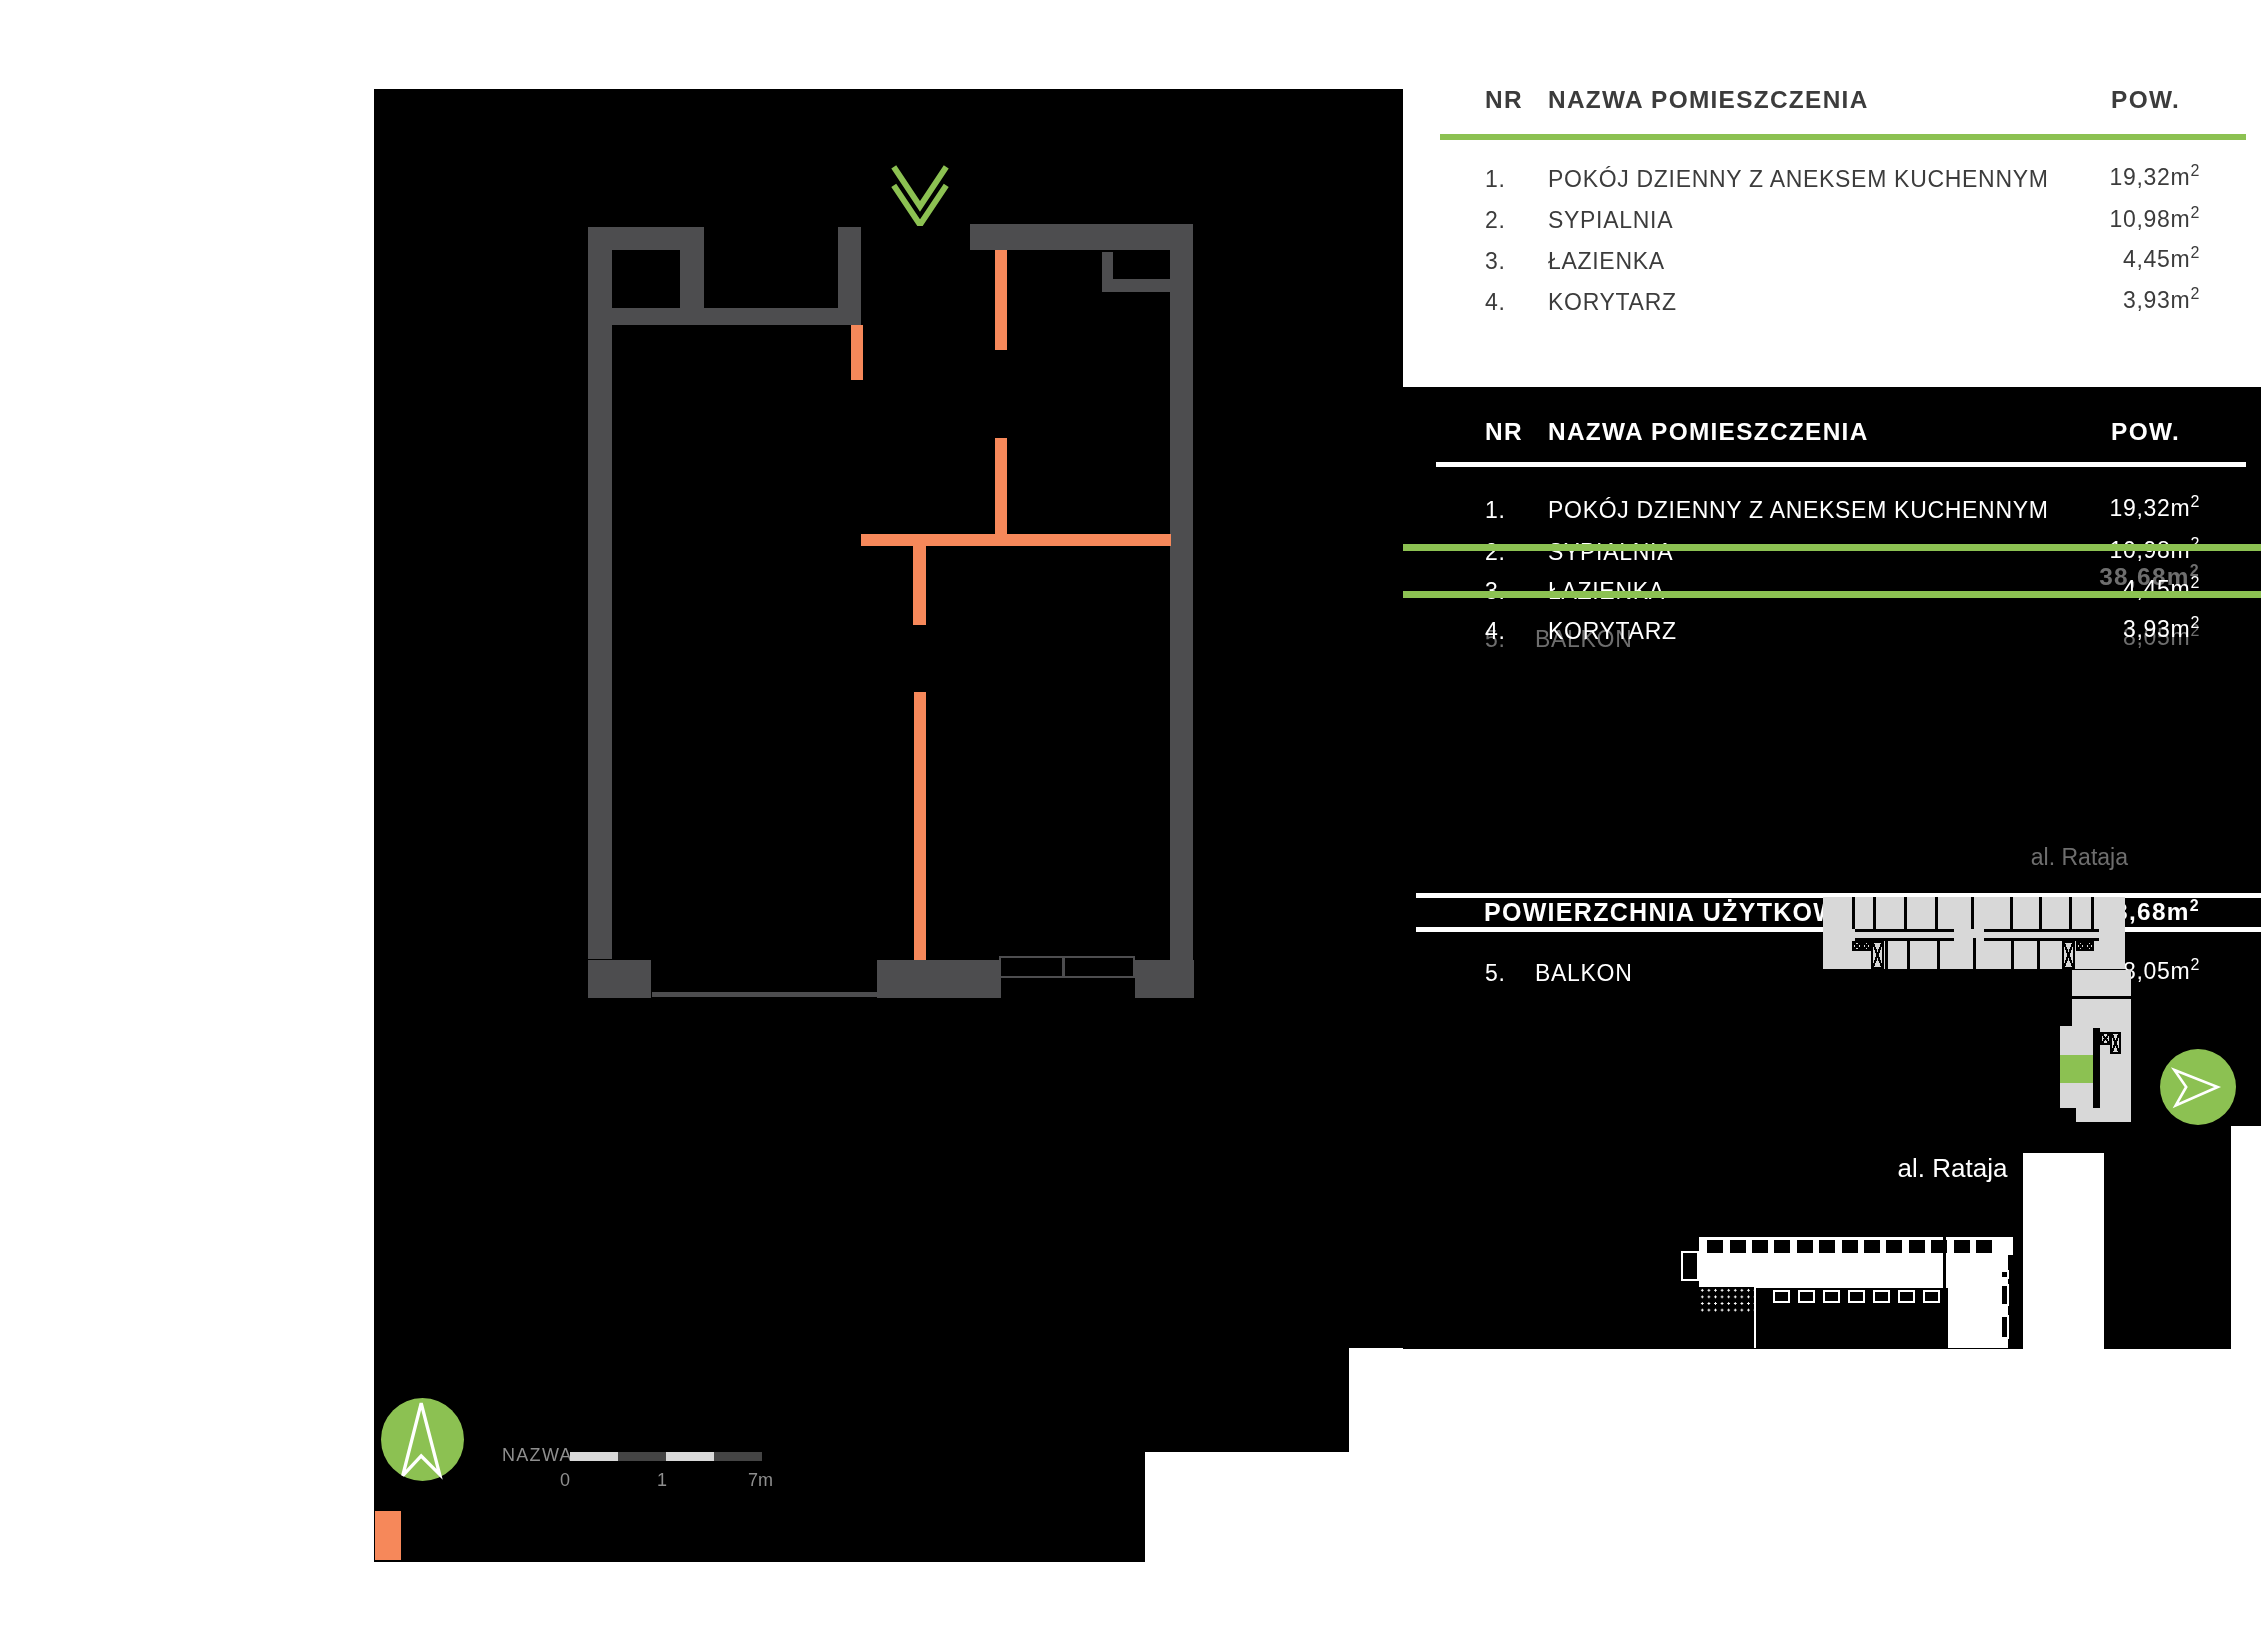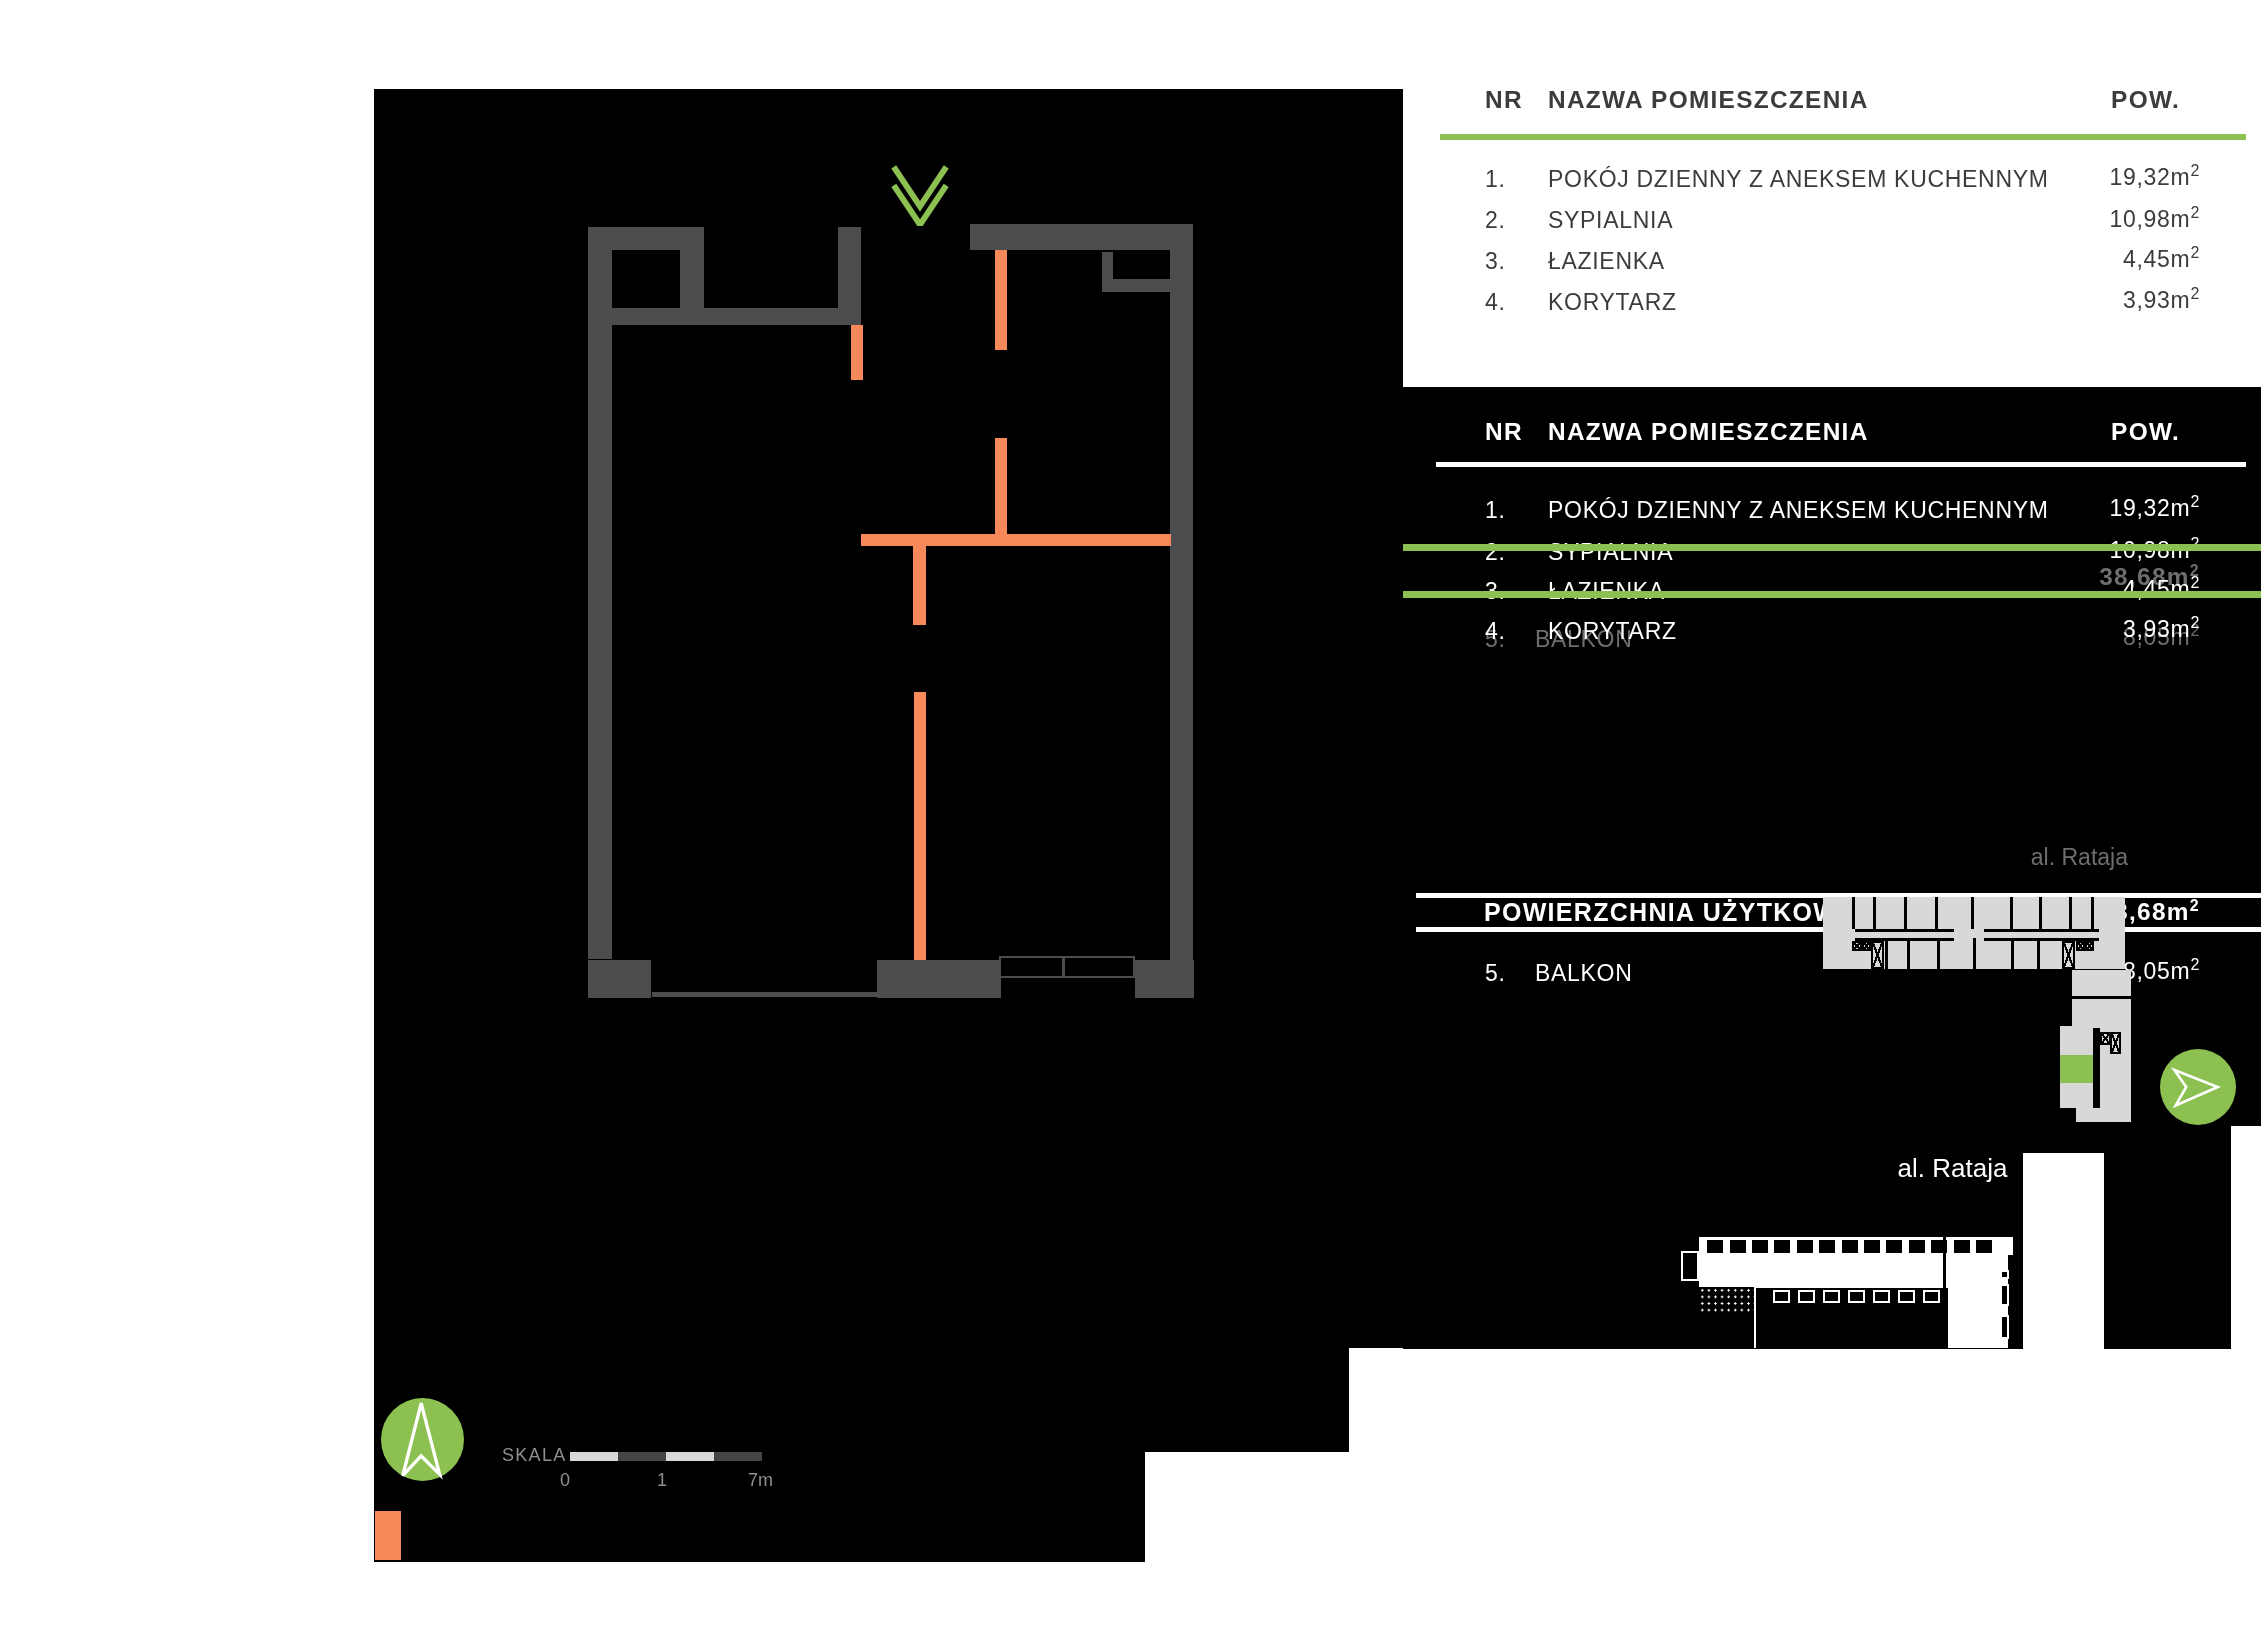--- a/index.html
+++ b/index.html
@@ -197,21 +197,21 @@
   <svg class="abs" style="left:2160px;top:1049px;" width="76" height="76" viewBox="0 0 116 116">
     <polygon points="22,32 88,58 24,86 40,58" fill="none" stroke="#ffffff" stroke-width="4"></polygon>
   </svg>
 
   <div class="abs grn circle" style="left:381px;top:1398px;width:83px;height:83px;"></div>
   <svg class="abs" style="left:381px;top:1398px;" width="83" height="83" viewBox="0 0 126 126">
     <polygon points="61,8 33,118 61,88 89,116" fill="none" stroke="#ffffff" stroke-width="5" stroke-linejoin="miter"></polygon>
   </svg>
   <div class="abs org" style="left:375px;top:1511px;width:26px;height:49px;"></div>
 
-  <div class="abs t-gray" style="left:502px;top:1445px;font-size:18px;letter-spacing:1.3px;">SKALA</div>
+  <div class="abs t-gray" style="left:502px;top:1445px;font-size:18px;letter-spacing:1.3px;">NAZWA</div>
   <div class="abs" style="left:570px;top:1452px;width:48px;height:8.6px;background:#d9d9d9;"></div>
   <div class="abs" style="left:618px;top:1452px;width:48px;height:8.6px;background:#444444;"></div>
   <div class="abs" style="left:666px;top:1452px;width:48px;height:8.6px;background:#d9d9d9;"></div>
   <div class="abs" style="left:714px;top:1452px;width:48px;height:8.6px;background:#444444;"></div>
   <div class="abs t-gray" style="left:560px;top:1470px;font-size:18px;">0</div>
   <div class="abs t-gray" style="left:657px;top:1470px;font-size:18px;">1</div>
   <div class="abs t-gray" style="left:748px;top:1470px;font-size:18px;">7m</div>
 
 </div>
 

